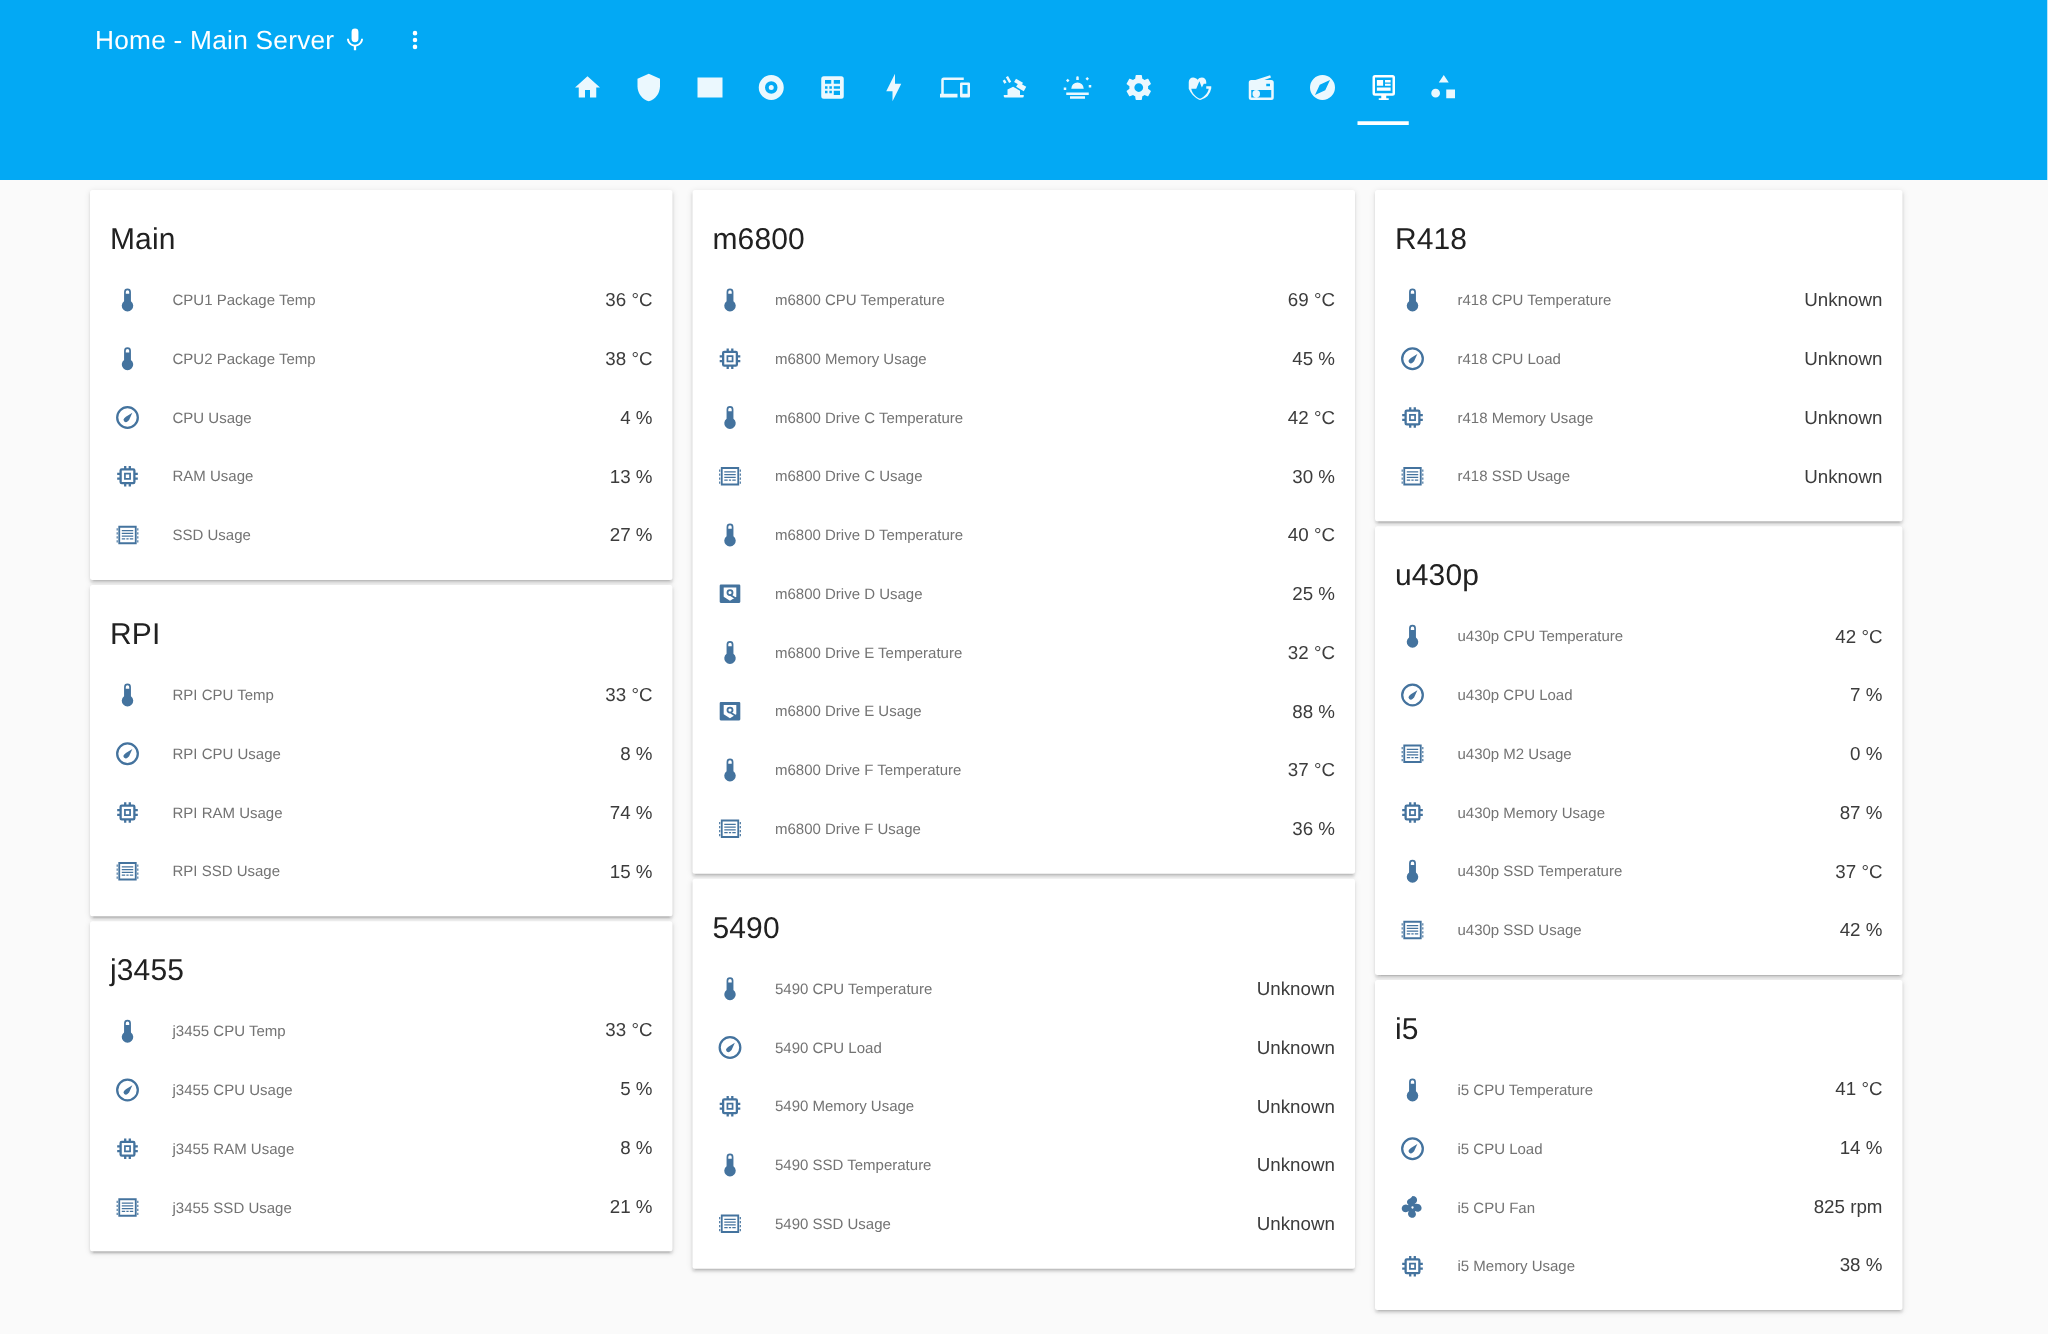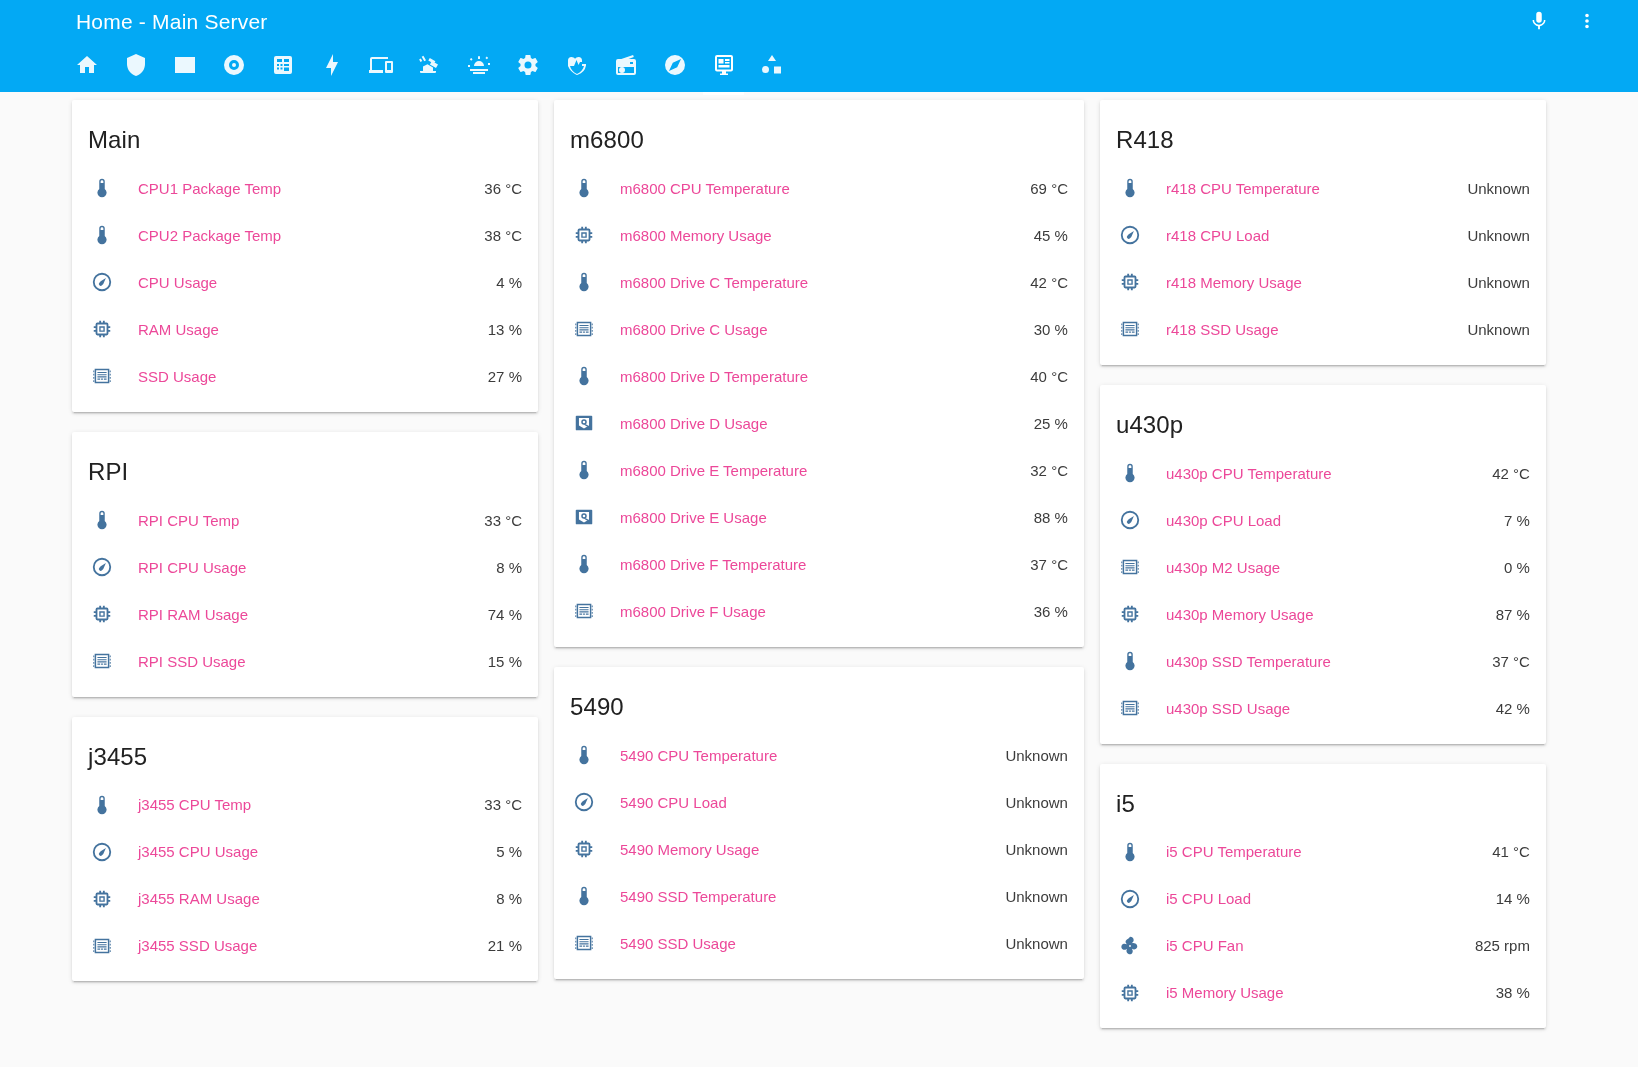--- a/index.html
+++ b/index.html
@@ -9,24 +9,24 @@
     overflow: hidden;
     background: #fafafa;
     font-family: "Liberation Sans", sans-serif;
     -webkit-font-smoothing: antialiased;
   }
 
   
   .appbar {
     background: #03a9f4;
     color: #ffffff;
-    height: 92px;
+    height: 144px;
     position: relative;
     display: flex;
-    flex-direction: column;
+    flex-direction: row;
   }
   .appbar-top {
     height: 64px;
     display: flex;
     align-items: center;
     padding: 0 18px 0 76px;
   }
   .app-title {
     font-size: 21px;
     font-weight: 400;
@@ -82,24 +82,24 @@
     gap: 0px;
     padding: 0px;
     height: calc(1067px - 114px);
     align-items: flex-start;
   }
   .col {
     width: 33.333%;
     padding: 8px 8px 8px 8px;
     display: flex;
     flex-direction: column;
-    gap: 20px;
+    gap: 4px;
   }
   .col:first-child { padding-left: 72px; }
-  .col:last-child  { padding-right: 92px; }
+  .col:last-child  { padding-right: 116px; }
 
   .card {
     background: #ffffff;
     border-radius: 2px;
     box-shadow: 0 2px 2px 0 rgba(0,0,0,.10),
                 0 1px 5px 0 rgba(0,0,0,.10),
                 0 3px 1px -2px rgba(0,0,0,.12);
     padding: 0 0 12px 0;
   }
   .card-title {
@@ -121,22 +121,22 @@
   .row-icon {
     width: 40px;
     min-width: 40px;
     display: flex;
     align-items: center;
     justify-content: center;
   }
   .row-icon svg { fill: #44739e; }
   .row-name {
     flex: 1;
-    font-size: 15px;
-    color: #ec4899;
+    font-size: 12px;
+    color: #737373;
     padding-left: 16px;
     white-space: nowrap;
     overflow: hidden;
     text-overflow: ellipsis;
   }
   .row-value {
     font-size: 15px;
     color: #3c3c3c;
     text-align: left;
     white-space: nowrap;

